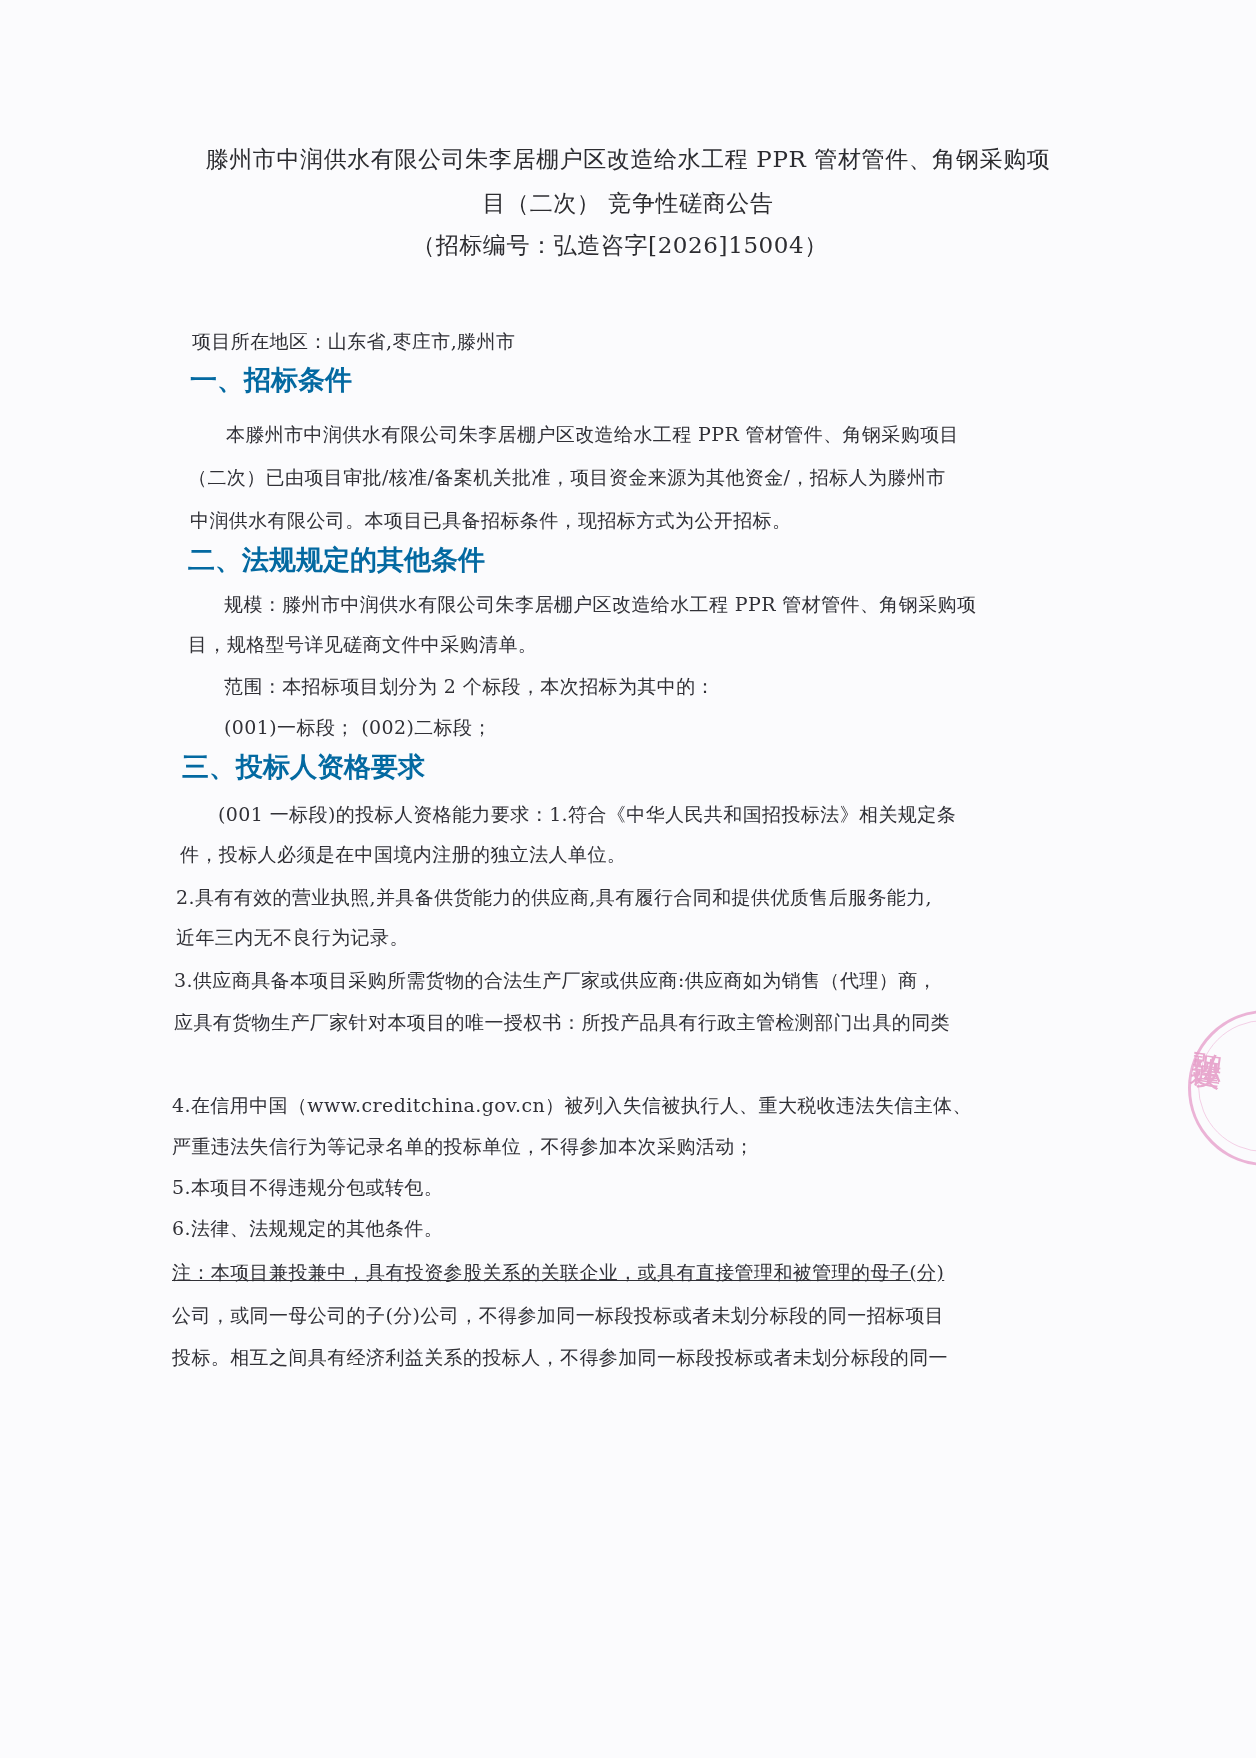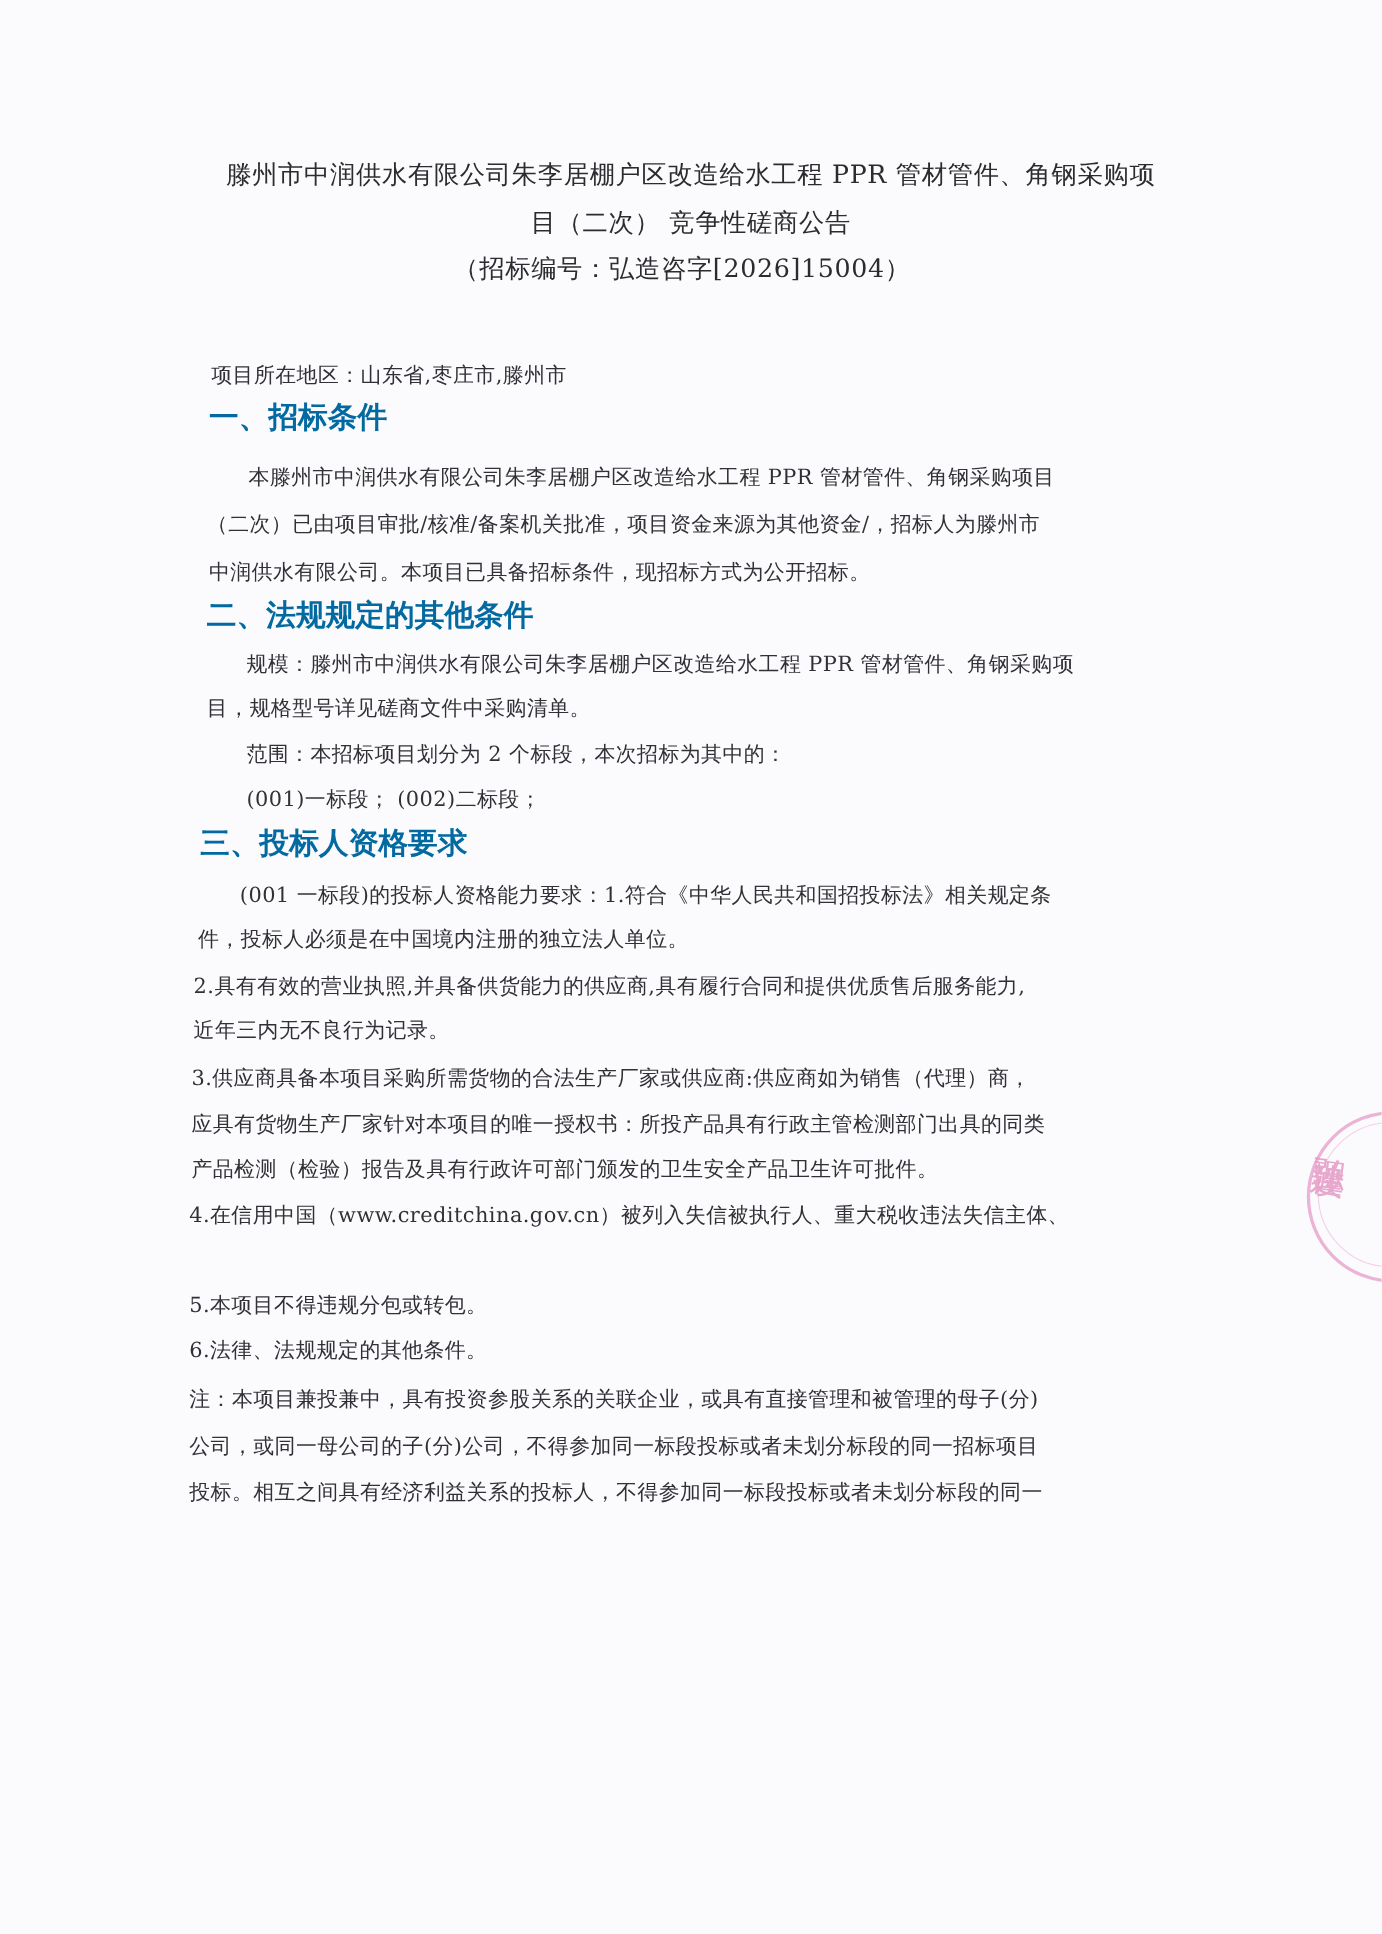--- a/index.html
+++ b/index.html
@@ -63,25 +63,25 @@
   <div class="line" style="left:224px; top:672px;text-align:right;">范围：本招标项目划分为 2 个标段，本次招标为其中的：</div>
   <div class="line" style="left:224px; top:713px;">(001)一标段；  (002)二标段；</div>
 
   <div class="heading" style="left:182px; top:752px;">三、投标人资格要求</div>
   <div class="line" style="left:218px; top:800px;">(001 一标段)的投标人资格能力要求：1.符合《中华人民共和国招投标法》相关规定条</div>
   <div class="line" style="left:180px; top:840px;">件，投标人必须是在中国境内注册的独立法人单位。</div>
   <div class="line" style="left:176px; top:883px;">2.具有有效的营业执照,并具备供货能力的供应商,具有履行合同和提供优质售后服务能力,</div>
   <div class="line" style="left:176px; top:923px;">近年三内无不良行为记录。</div>
   <div class="line" style="left:174px; top:966px;">3.供应商具备本项目采购所需货物的合法生产厂家或供应商:供应商如为销售（代理）商，</div>
   <div class="line" style="left:174px; top:1008px;">应具有货物生产厂家针对本项目的唯一授权书：所投产品具有行政主管检测部门出具的同类</div>
-  <div class="line" style="left:174px; top:1049px;">产品检测（检验）报告及具有行政许可部门颁发的卫生安全产品卫生许可批件。</div>
   <div class="line" style="left:172px; top:1091px;">4.在信用中国（www.creditchina.gov.cn）被列入失信被执行人、重大税收违法失信主体、</div>
+  <div class="line" style="left:172px; top:1132px;">严重违法失信行为等记录名单的投标单位，不得参加本次采购活动；</div>
   <div class="line" style="left:172px; top:1173px;">5.本项目不得违规分包或转包。</div>
   <div class="line" style="left:172px; top:1214px;">6.法律、法规规定的其他条件。</div>
-  <div class="line" style="left:172px; top:1258px;">注：本项目兼投兼中，具有投资参股关系的关联企业，或具有直接管理和被管理的母子(分)</div>
+  <div class="line" style="left:172px; top:1258px;text-decoration:underline;">注：本项目兼投兼中，具有投资参股关系的关联企业，或具有直接管理和被管理的母子(分)</div>
   <div class="line" style="left:172px; top:1343px;">投标。相互之间具有经济利益关系的投标人，不得参加同一标段投标或者未划分标段的同一</div>
   <div class="line" style="left:172px; top:1301px;">公司，或同一母公司的子(分)公司，不得参加同一标段投标或者未划分标段的同一招标项目</div>
 
   <div class="stamp"></div>
   <div class="stamp-inner"></div>
   <div class="stamp-text">弘理建设</div>
 
 </div>
 
 </body></html>

